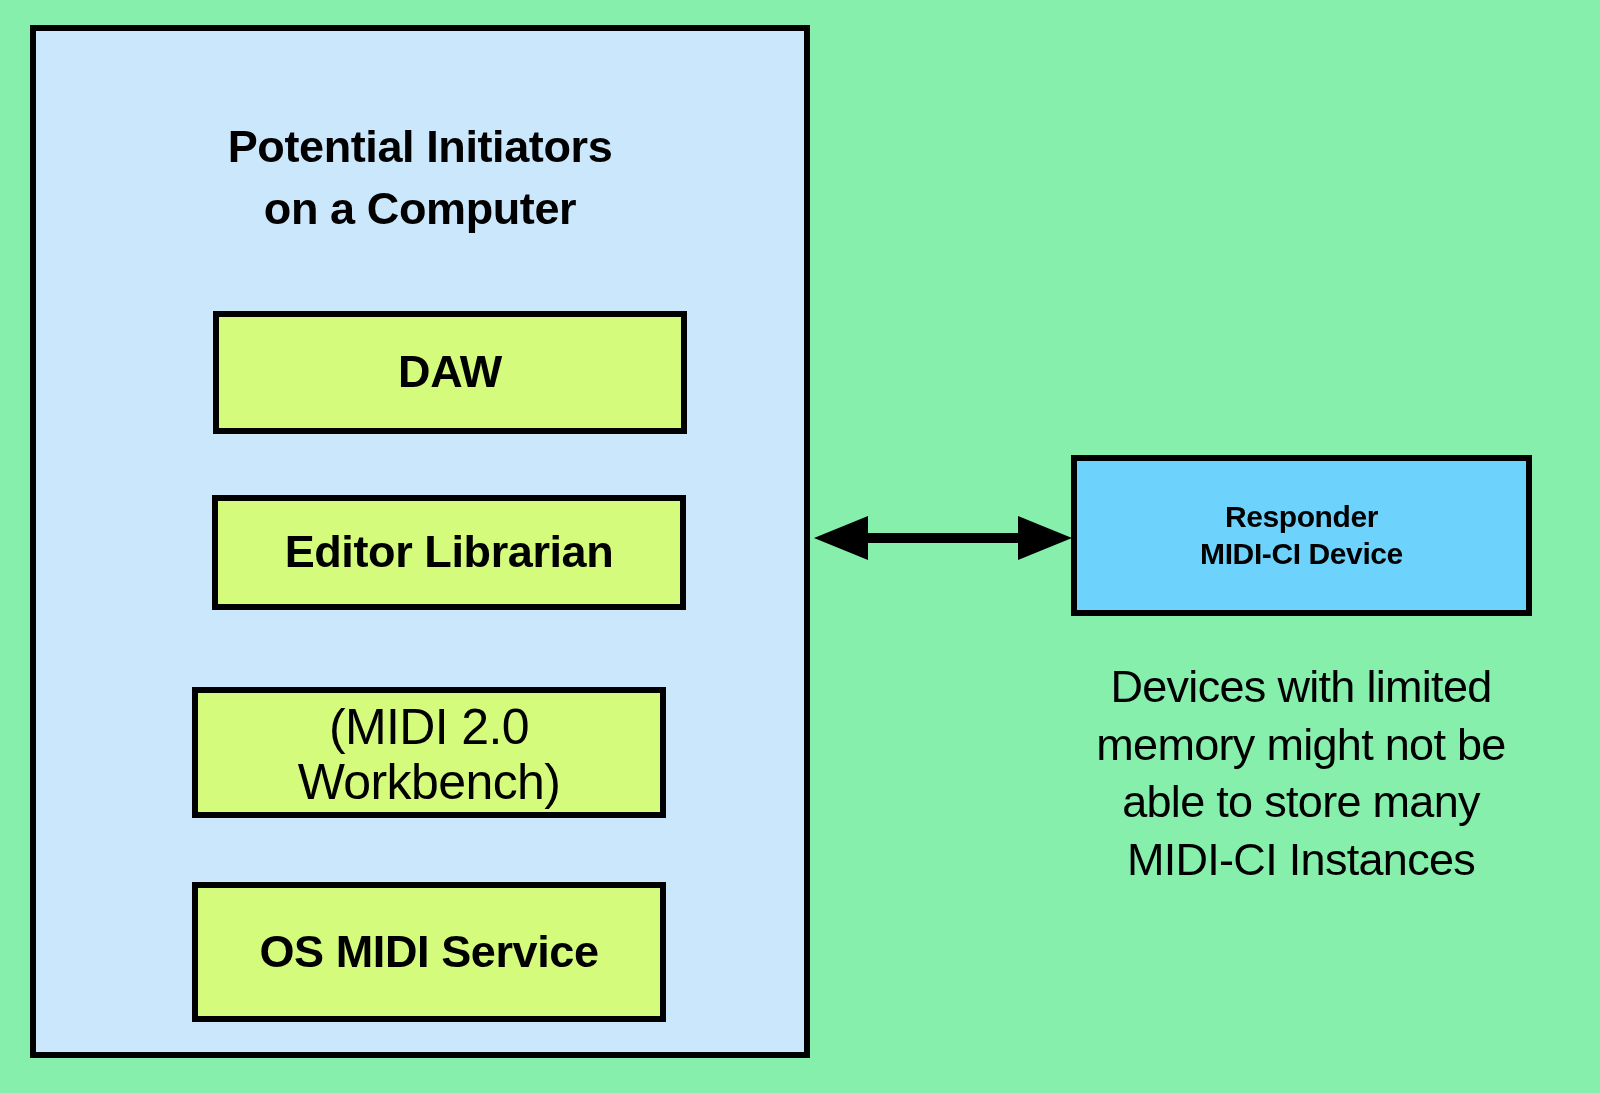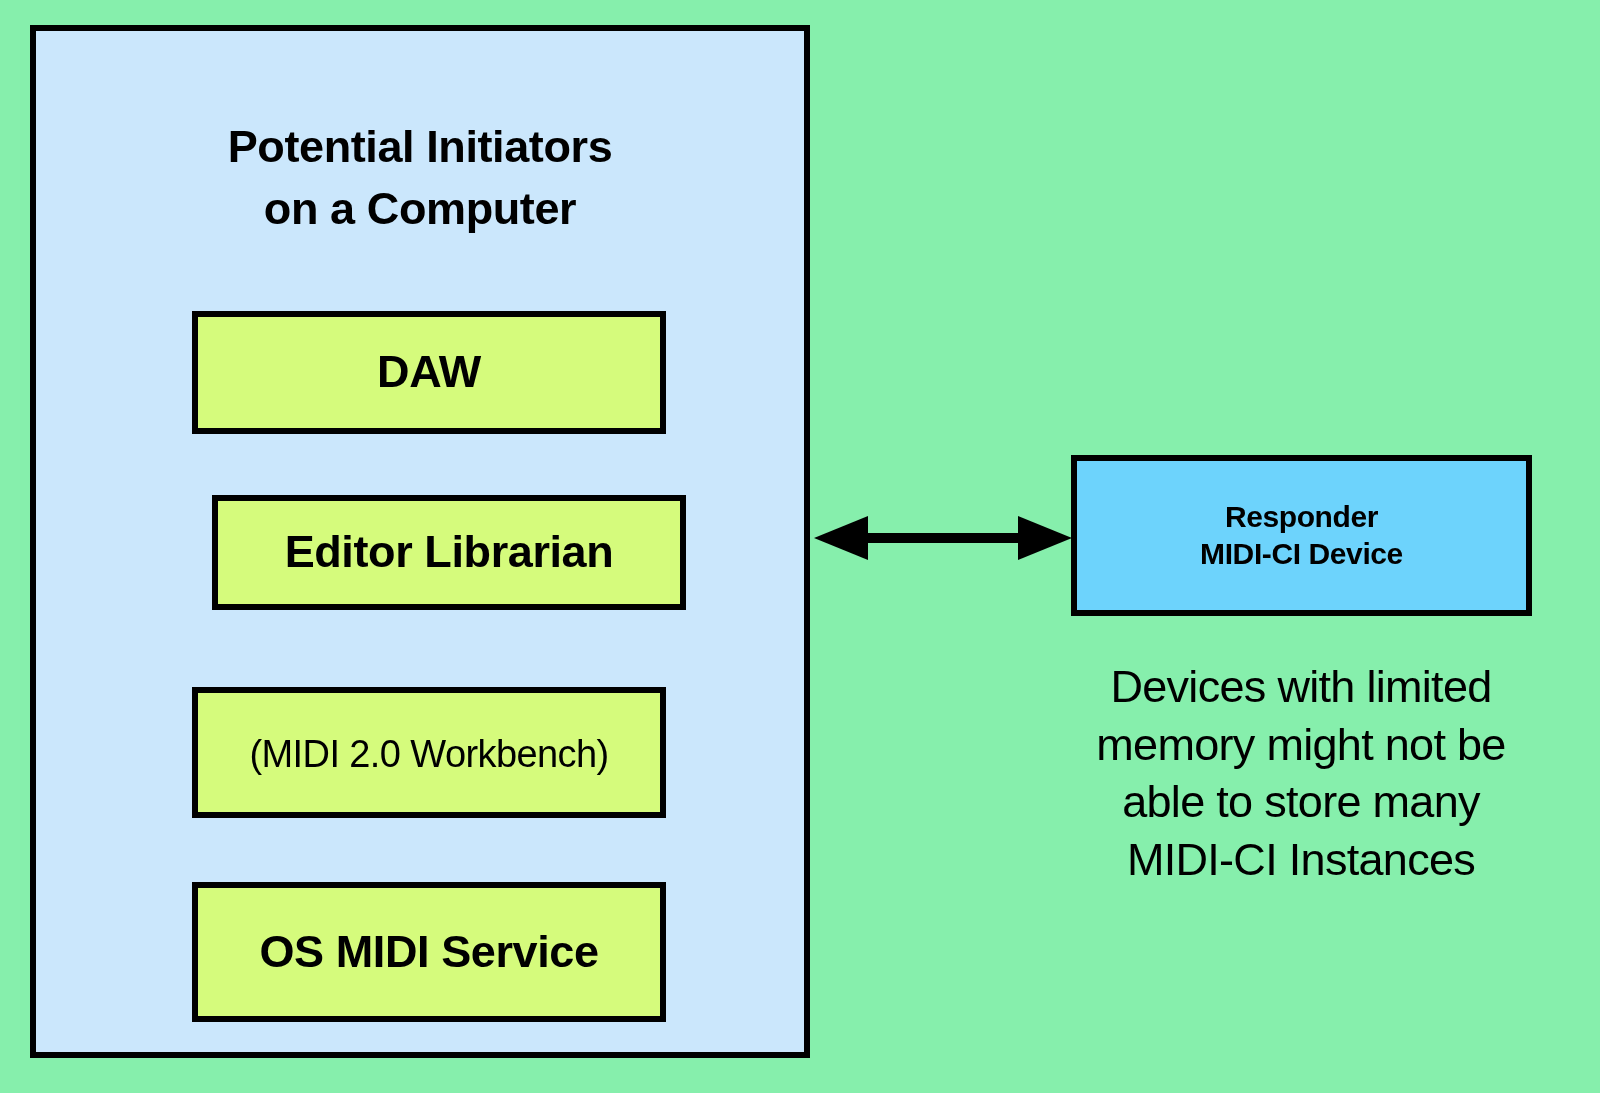--- a/index.html
+++ b/index.html
@@ -60,29 +60,29 @@
     color: #000000;
   }
   .initiator-label {
     font-size: 45px;
     font-weight: bold;
     line-height: 1.08;
     letter-spacing: -0.4px;
     text-align: center;
   }
   .initiator-sublabel {
-    font-size: 38px;
+    font-size: 50px;
     font-weight: normal;
     line-height: 1.1;
     letter-spacing: -0.6px;
     text-align: center;
     margin-top: 4px;
   }
 
-  #box-daw            { top: 280px; height: 123px; }
+  #box-daw            { top: 280px; height: 123px; margin-left: 21px; }
   #box-editor         { top: 464px; height: 115px; margin-left: 20px; }
   #box-testtools      { top: 656px; height: 131px; }
   #box-osmidi         { top: 831px; height: 140px; margin-top: 20px; }
 
   
   #connector-arrow {
     position: absolute;
     left: 812px;
     top: 508px;
     width: 262px;

